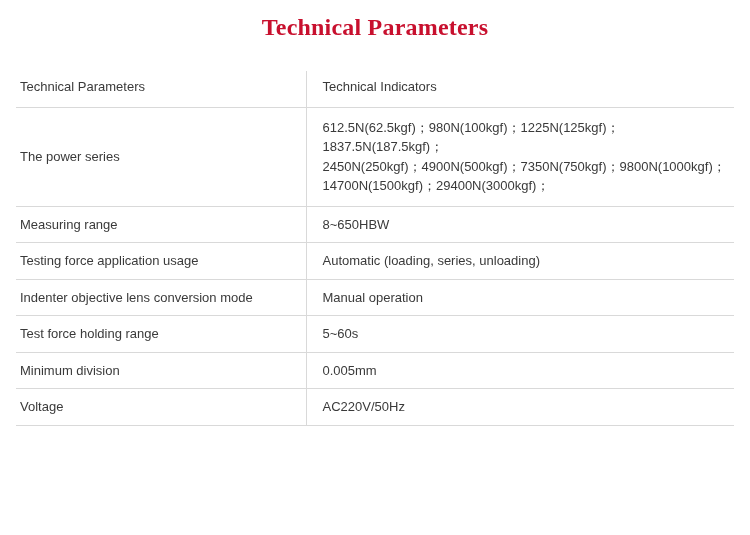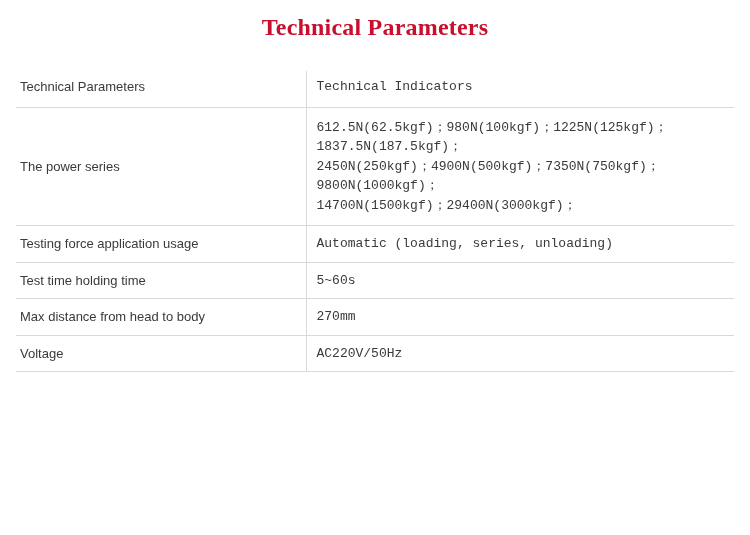--- a/index.html
+++ b/index.html
@@ -44,22 +44,21 @@
     padding: 8px 6px 8px 4px;
     vertical-align: middle;
     color: #3a3a3a;
     line-height: 1.5;
   }
   table.spec td.left {
     border-right: 1px solid #d9d9d9;
     padding-left: 4px;
   }
   table.spec td.right {
-    padding-left: 10px;
-    font-family: Liberation Mono, monospace;
+    padding-left: 16px;
   }
   table.spec tr.head td {
     padding-top: 6px;
     padding-bottom: 10px;
   }
   table.spec tr.power td {
     padding-top: 10px;
     padding-bottom: 10px;
   }
   .multiline {
@@ -83,30 +82,38 @@
         <td class="left">Technical Parameters</td>
         <td class="right">Technical Indicators</td>
       </tr>
       <tr class="power">
         <td class="left">The power series</td>
         <td class="right multiline">612.5N(62.5kgf)；980N(100kgf)；1225N(125kgf)；1837.5N(187.5kgf)；
 2450N(250kgf)；4900N(500kgf)；7350N(750kgf)；9800N(1000kgf)；
 14700N(1500kgf)；29400N(3000kgf)；</td>
       </tr>
       <tr>
+        <td class="left">Measuring range</td>
+        <td class="right">8~650HBW</td>
+      </tr>
+      <tr>
         <td class="left">Testing force application usage</td>
         <td class="right">Automatic (loading, series, unloading)</td>
       </tr>
       <tr>
-        <td class="left">Test time holding time</td>
+        <td class="left">Indenter objective lens conversion mode</td>
+        <td class="right">Manual operation</td>
+      </tr>
+      <tr>
+        <td class="left">Test force holding range</td>
         <td class="right">5~60s</td>
       </tr>
       <tr>
-        <td class="left">Max distance from head to body</td>
-        <td class="right">270mm</td>
+        <td class="left">Minimum division</td>
+        <td class="right">0.005mm</td>
       </tr>
       <tr>
         <td class="left">Voltage</td>
         <td class="right">AC220V/50Hz</td>
       </tr>
 
     </tbody>
   </table>
 
 </div>

